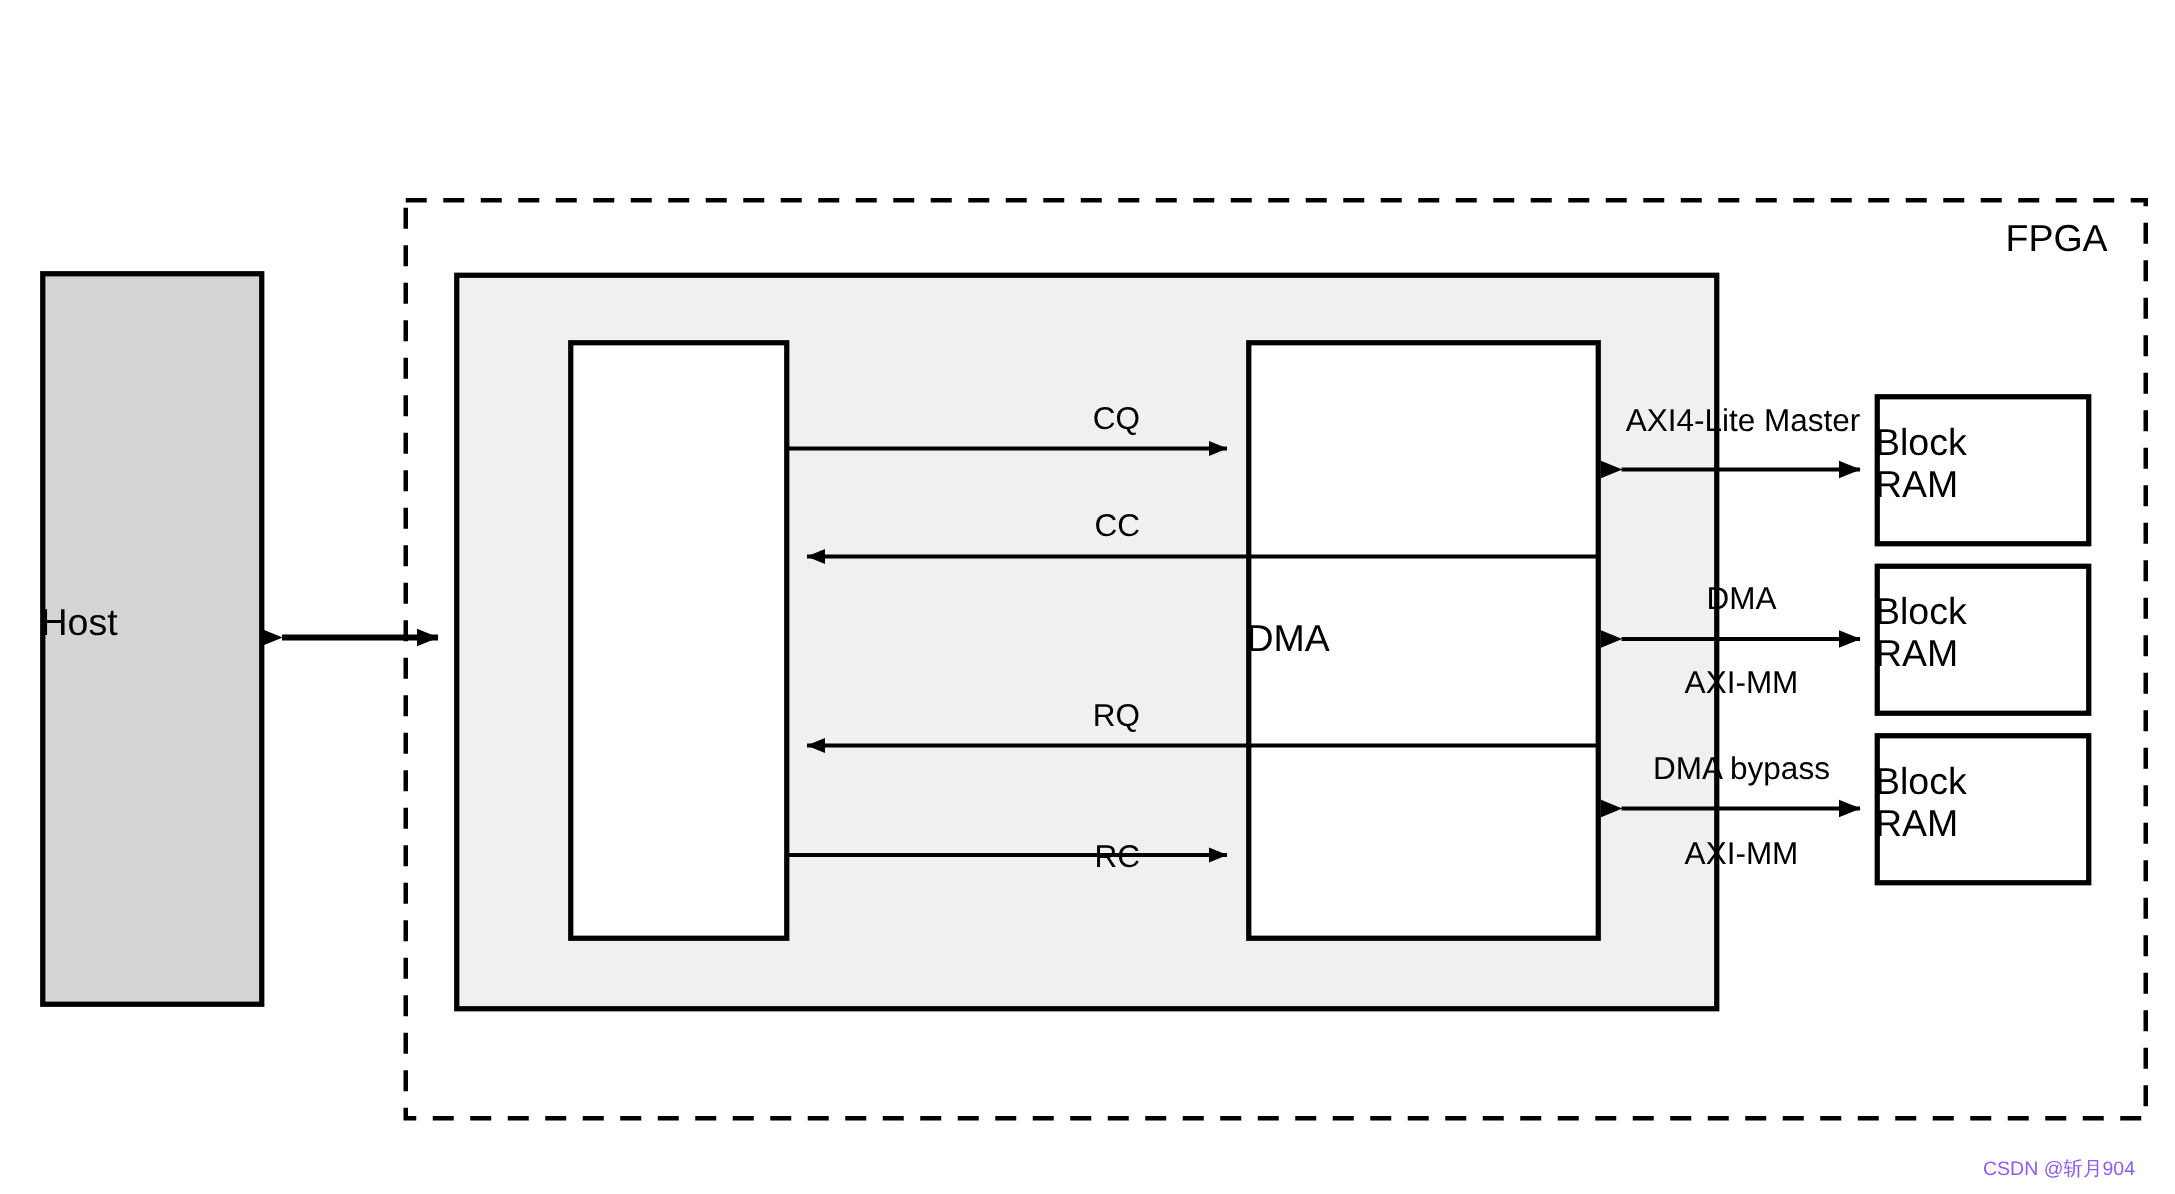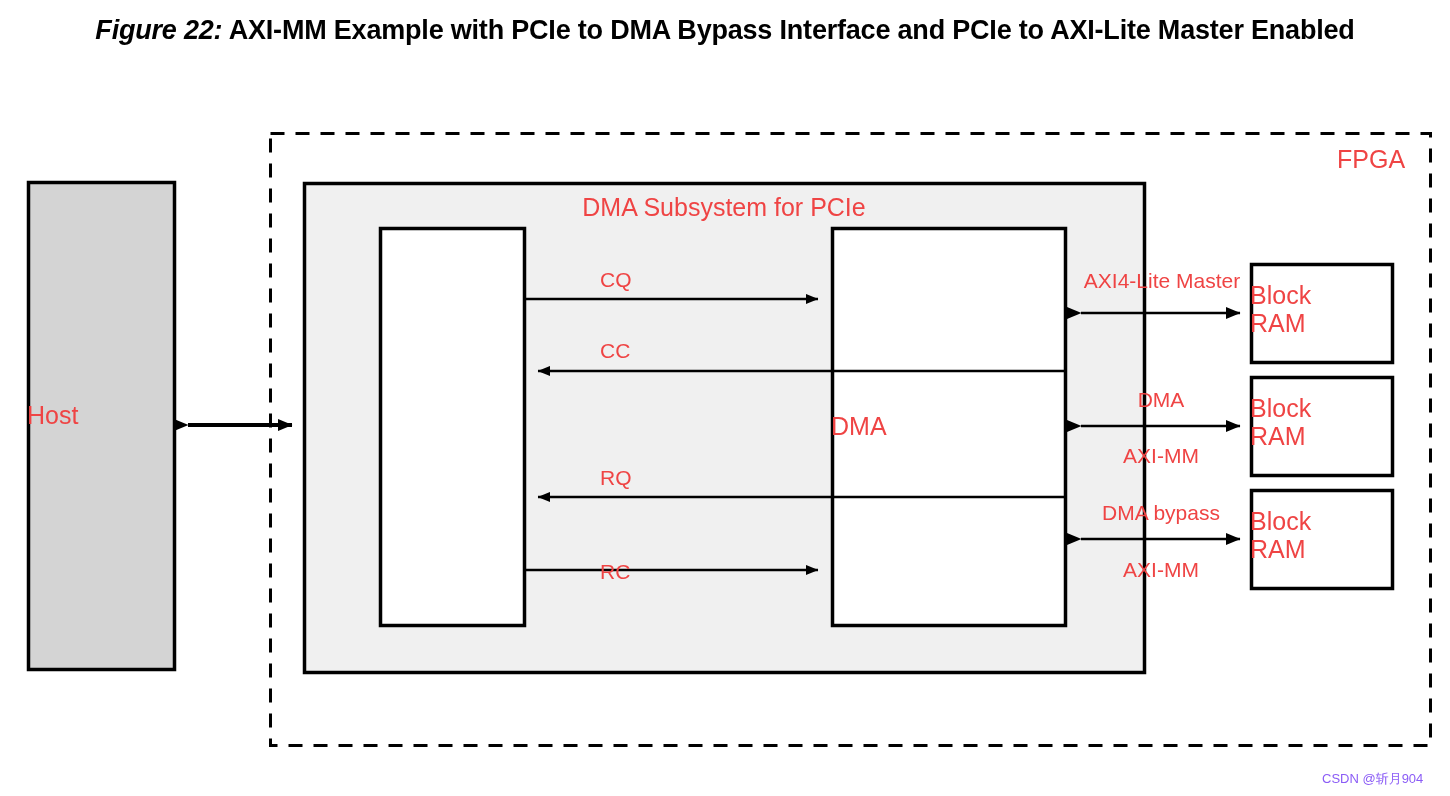--- a/index.html
+++ b/index.html
@@ -43,32 +43,32 @@
     top: 0;
     width: 1450px;
     height: 796px;
   }
   #diagram svg { display: block; }
 
   
   .lbl {
     position: absolute;
     font-family: "Liberation Sans", sans-serif;
-    color: #ef4444;
+    color: #000000;
     white-space: pre;
   }
   .box-text {
     position: absolute;
     text-align: left;
     line-height: 1.12;
     font-size: 25px;
   }
   .sig-label {
     font-size: 21px;
-    text-align: left;
+    text-align: right;
   }
   .side-label {
     font-size: 21px;
     text-align: center;
   }
   #fpga-label {
     font-size: 25px;
   }
   #subsys-title {
     font-size: 25px;
@@ -86,21 +86,20 @@
     top: 770px;
     font-size: 13px;
     color: #8b5cf6;
   }
 </style>
 </head>
 <body>
 
 <div id="page">
 
-  <div id="title"><span class="fig-label">Figure 22:</span> <span>AXI-MM Example with PCIe to DMA Bypass Interface and PCIe to AXI-Lite Master Enabled</span></div>
 
   <div id="diagram">
     <svg width="1450" height="796" viewBox="0 0 1450 796" xmlns="http://www.w3.org/2000/svg">
       <defs>
         <marker id="arrR" markerWidth="13" markerHeight="11" refX="12.2" refY="5.5" orient="auto" markerUnits="userSpaceOnUse">
           <path d="M0,0.4 L12.5,5.5 L0,10.6 z" fill="#000"></path>
         </marker>
         <marker id="arrL" markerWidth="13" markerHeight="11" refX="12.2" refY="5.5" orient="auto" markerUnits="userSpaceOnUse">
           <path d="M0,0.4 L12.5,5.5 L0,10.6 z" fill="#000"></path>
         </marker>
@@ -135,21 +134,20 @@
 
       <line x1="1081" y1="313" x2="1240" y2="313" stroke="#000" stroke-width="2.6" marker-start="url(#arrHeadStart)" marker-end="url(#arrHeadEnd)"></line>
       <line x1="1081" y1="426" x2="1240" y2="426" stroke="#000" stroke-width="2.6" marker-start="url(#arrHeadStart)" marker-end="url(#arrHeadEnd)"></line>
       <line x1="1081" y1="539" x2="1240" y2="539" stroke="#000" stroke-width="2.6" marker-start="url(#arrHeadStart)" marker-end="url(#arrHeadEnd)"></line>
     </svg>
 
     <div class="lbl" id="fpga-label" style="left:1337px; top:145px;">FPGA</div>
 
     <div class="lbl box-text" style="left:27px; top:401px; width:148px;">Host</div>
 
-    <div class="lbl" id="subsys-title" style="left:303px; top:193px; width:842px;">DMA Subsystem for PCIe</div>
 
 
     <div class="lbl box-text" style="left:831px; top:412px; width:235px;">DMA</div>
 
     <div class="lbl box-text" style="left:1250px; top:281px; width:143px;"><span>Block</span><br><span>RAM</span></div>
 
     <div class="lbl box-text" style="left:1250px; top:394px; width:143px;"><span>Block</span><br><span>RAM</span></div>
 
     <div class="lbl box-text" style="left:1250px; top:507px; width:143px;"><span>Block</span><br><span>RAM</span></div>
 

